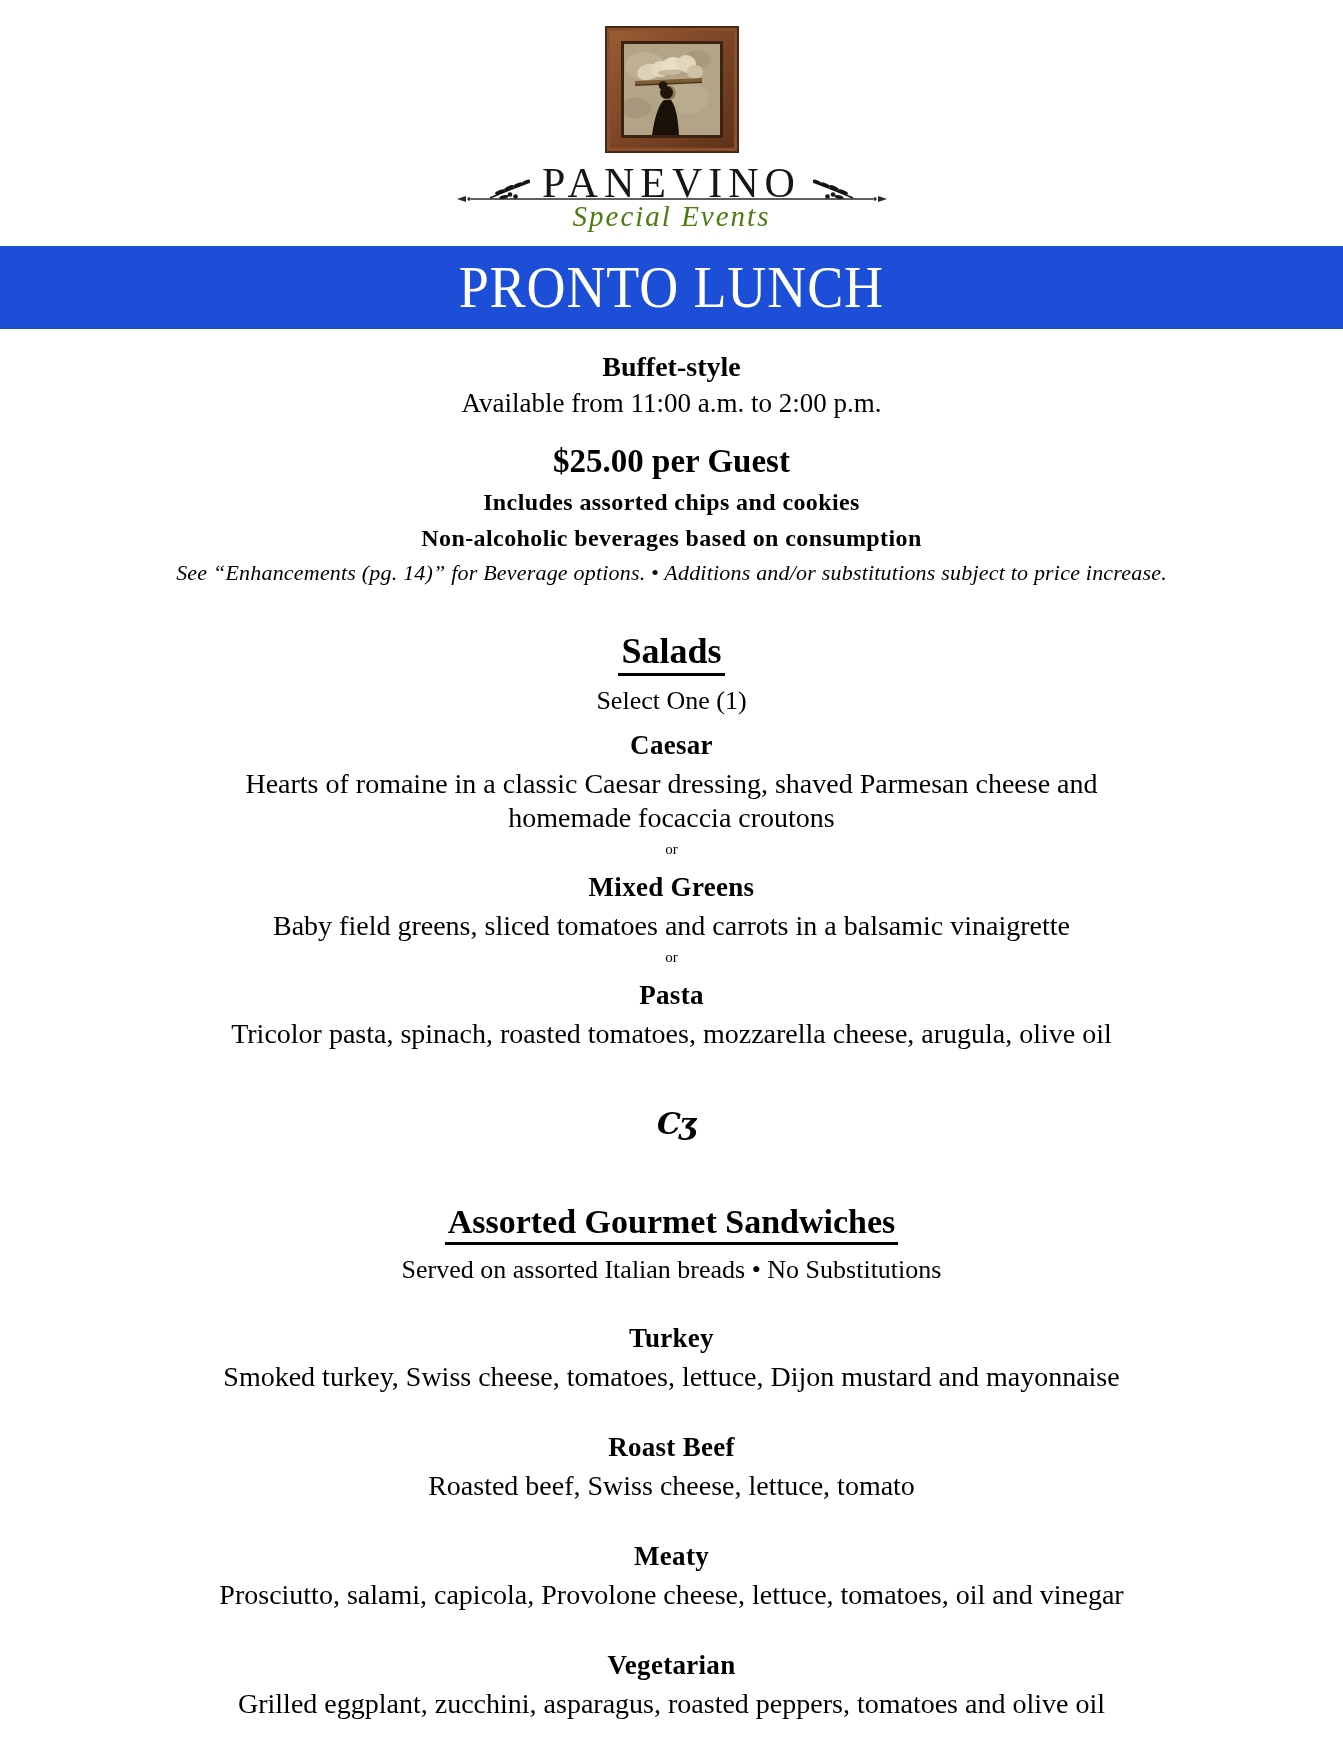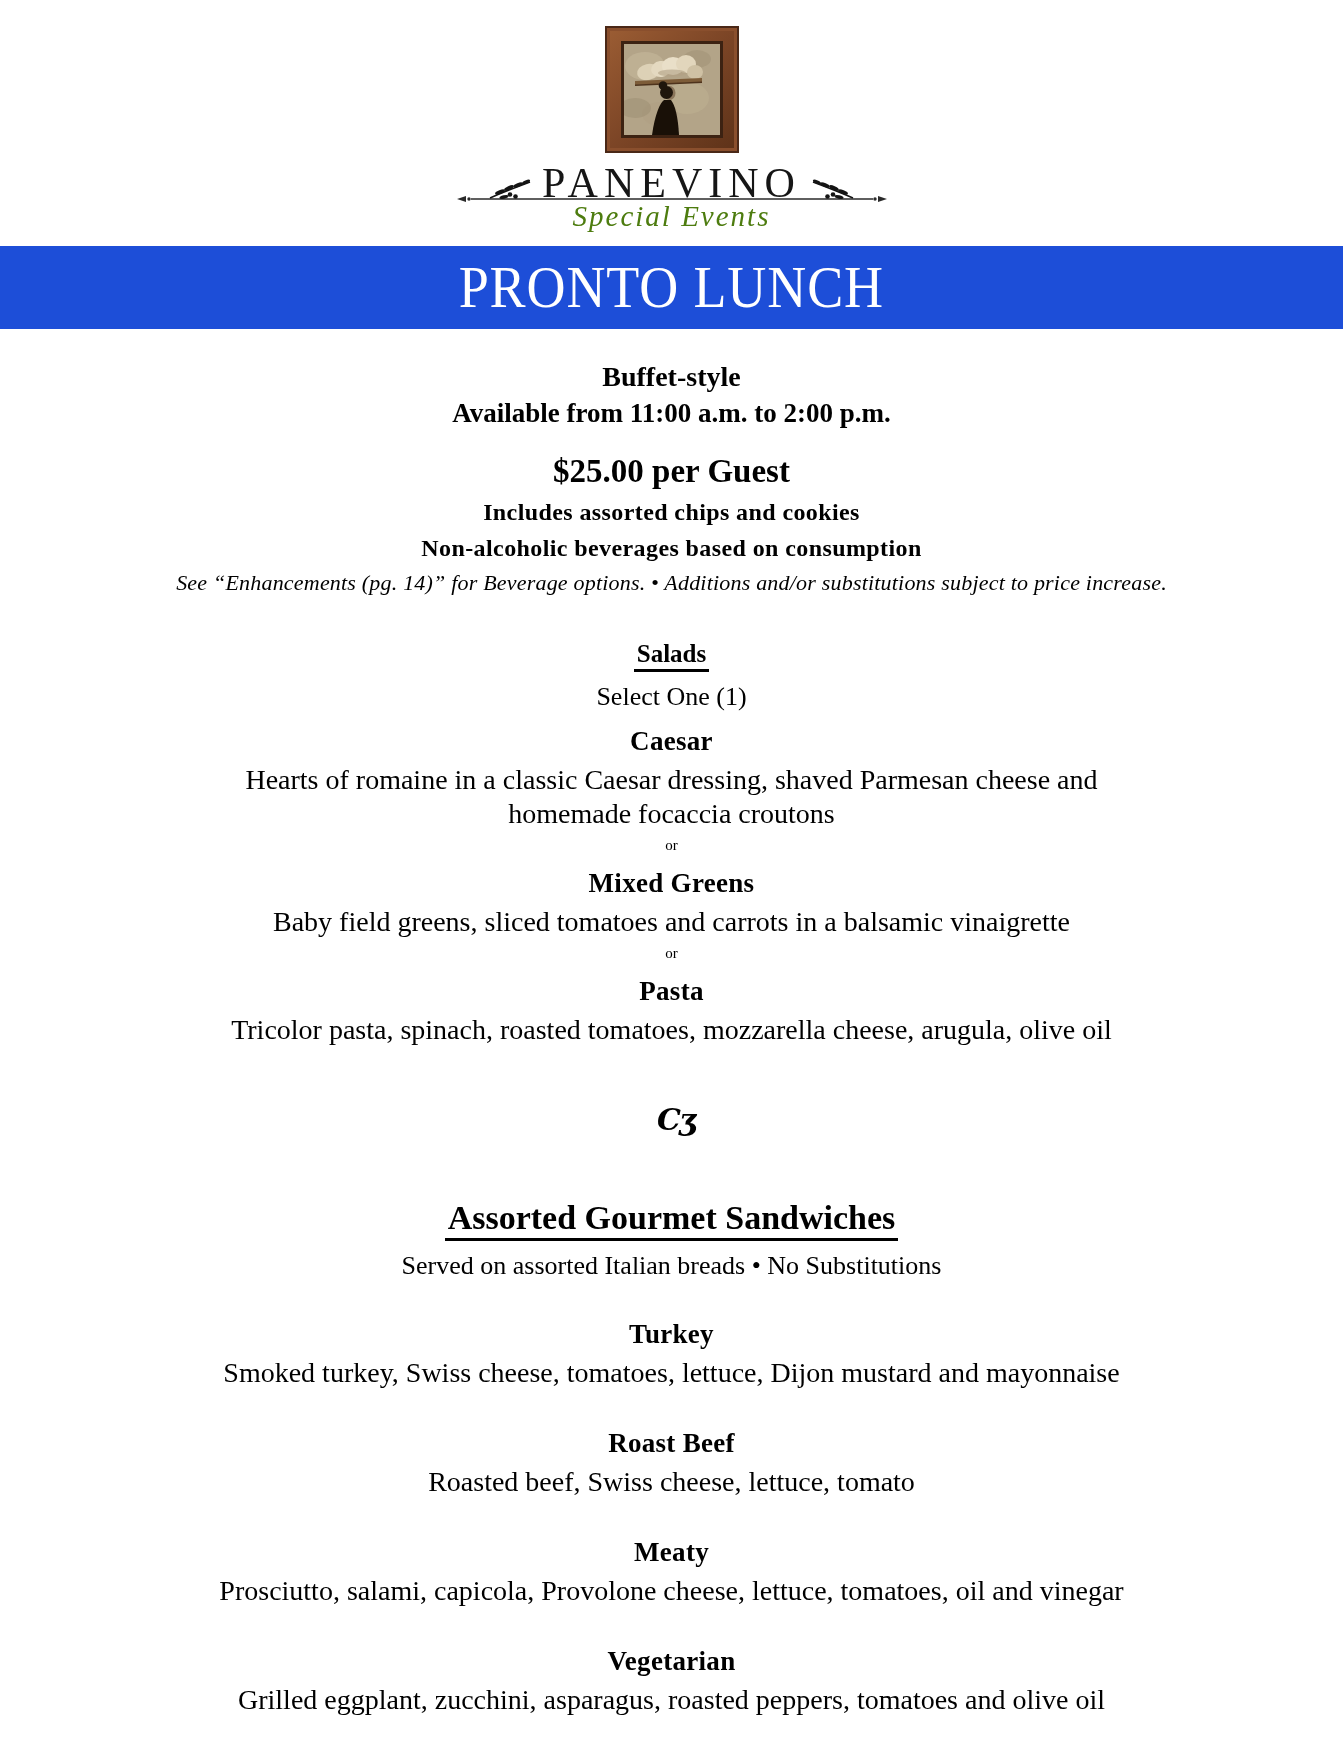--- a/index.html
+++ b/index.html
@@ -37,27 +37,27 @@
   
   .banner{
     margin-top:13px;height:83px;background:#1d4ed8;
     display:flex;align-items:center;justify-content:center;
   }
   .banner h1{
     color:#ffffff;font-weight:400;font-size:60px;letter-spacing:1px;
     transform:scaleX(0.9);transform-origin:center;white-space:nowrap;
   }
   
-  .b28{font-size:28px;font-weight:bold;margin-top:32px;}
-  .b27{font-size:27px;font-weight:bold;margin-top:5px;}
+  .b28{font-size:28px;font-weight:bold;margin-top:22px;}
+  .b27{font-size:27px;font-weight:normal;margin-top:5px;}
   .price{font-size:33px;font-weight:bold;margin-top:24px;}
   .b24{font-size:24px;font-weight:bold;margin-top:9px;letter-spacing:0.4px;}
   .fine-note{font-size:22px;font-style:italic;margin-top:8px;letter-spacing:0.2px;}
   
-  .sec{margin-top:44px;font-size:25px;font-weight:bold;}
+  .sec{margin-top:44px;font-size:36px;font-weight:bold;}
   .sec.big{margin-top:62px;font-size:34px;}
   .u{display:inline-block;border-bottom:3px solid #000;padding:0 3px 1px;}
   .sub{font-size:26px;margin-top:10px;}
   .iname{font-size:27px;font-weight:bold;margin-top:14px;letter-spacing:0.3px;}
   .iname.gap{margin-top:38px;}
   .idesc{font-size:28px;margin-top:6px;line-height:1.22;}
   .idesc.narrow{max-width:935px;margin-left:auto;margin-right:auto;}
   .or{font-size:15px;margin-top:6px;}
   .orn{
     font-family:"DejaVu Serif", serif;font-size:30px;font-weight:bold;font-style:italic;

